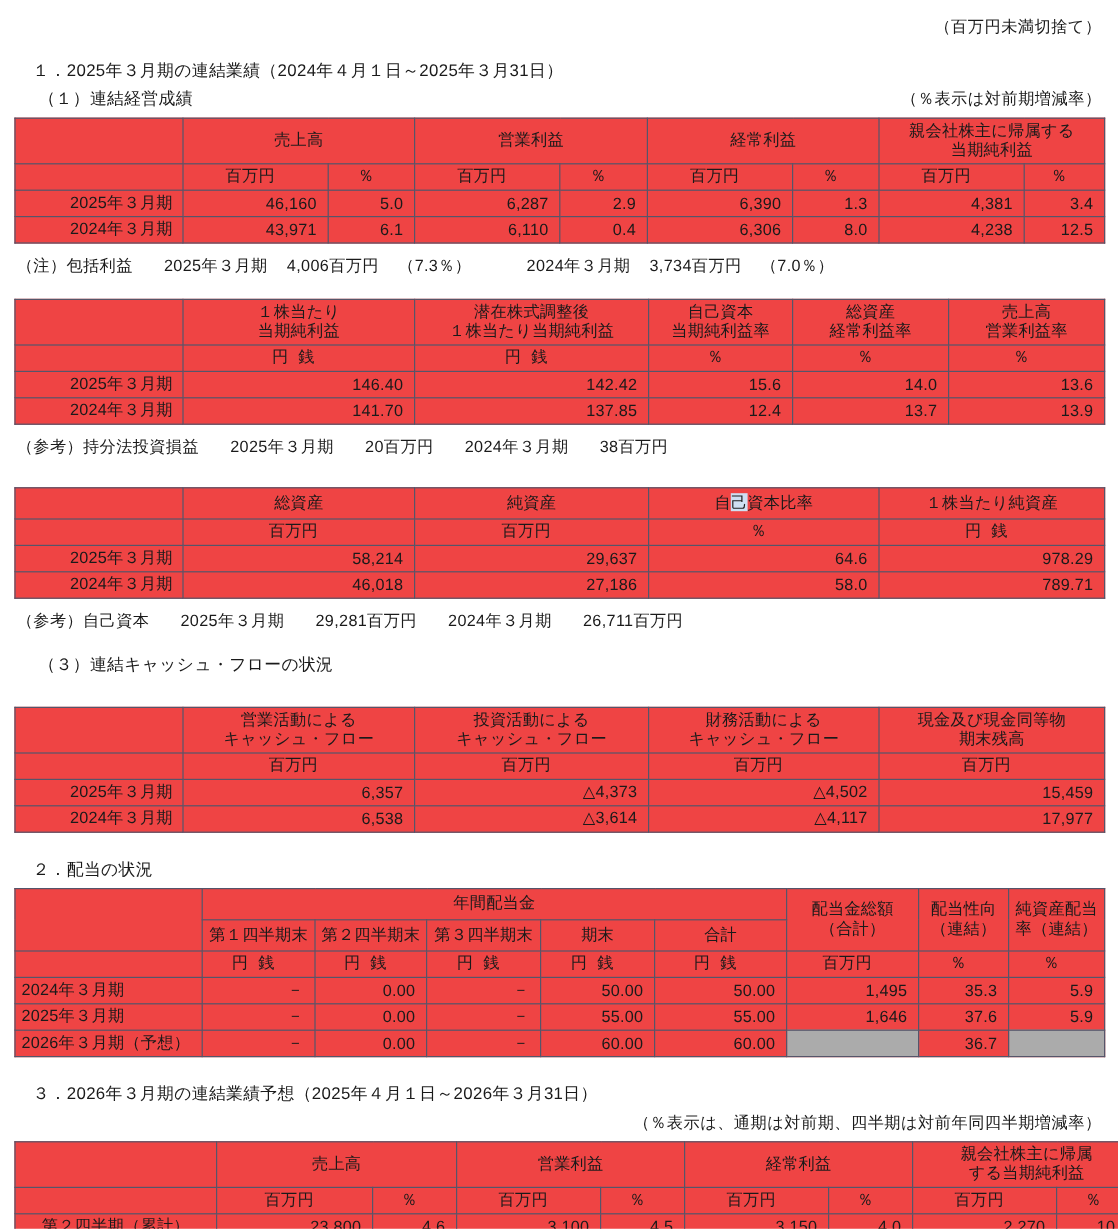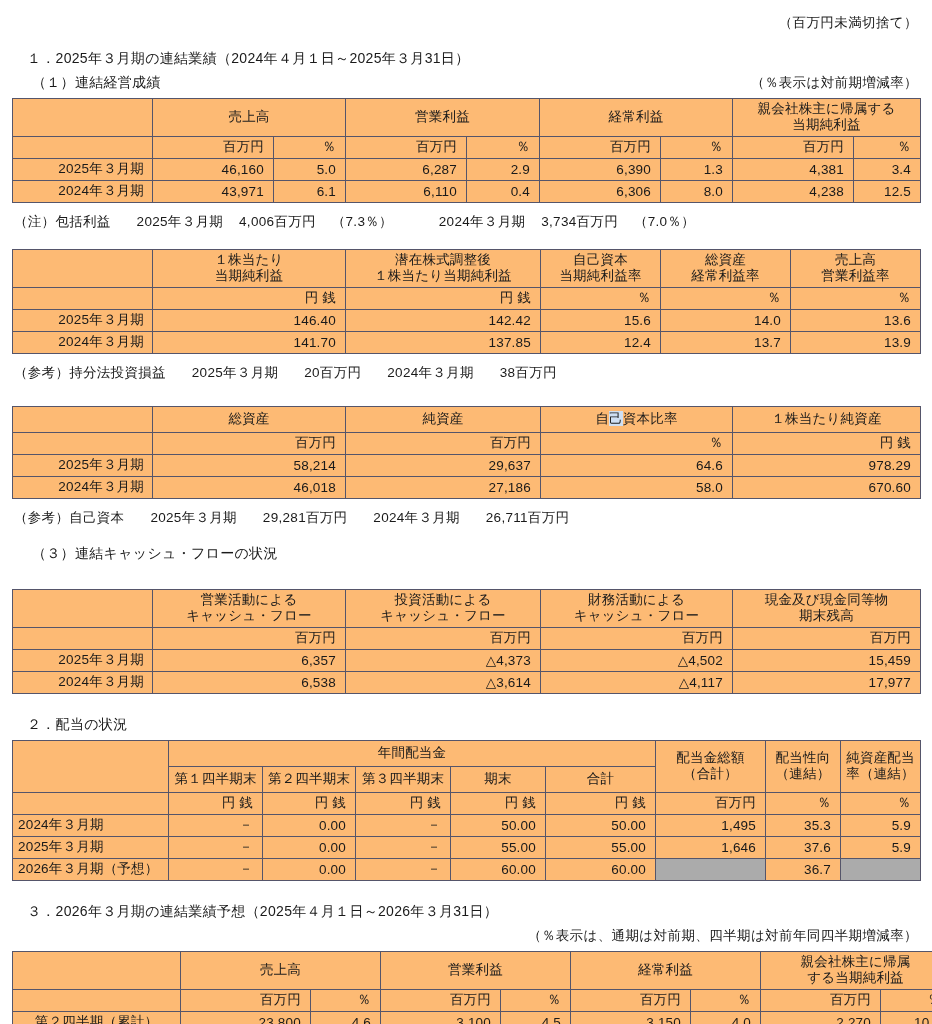--- a/index.html
+++ b/index.html
@@ -54,21 +54,21 @@
   .note-line .gap3 { display:inline-block; width: 16px; }
 
   .row-flex { display: flex; align-items: flex-start; justify-content: space-between; }
 
   
   table.fin {
     border-collapse: collapse;
     table-layout: fixed;
     margin-left: 12px;
     border: 1.6px solid #3a3a4a;
-    background: #fdba74;
+    background: #ef4444;
     padding-left: 45px;
   }
   table.fin td, table.fin th {
     border: 1px solid #55556a;
     font-weight: normal;
     font-size: 13.5px;
     padding: 0;
     height: 21px;
     letter-spacing: 0.2px;
     white-space: nowrap;
@@ -78,22 +78,23 @@
     text-align: center;
     line-height: 1.22;
     font-size: 13.5px;
     padding: 2px 1px;
   }
   td.num, th.num {
     text-align: right;
     padding-right: 9px !important;
   }
   td.unit, th.unit {
-    text-align: right;
+    text-align: center;
     padding-right: 9px !important;
+    font-family: Liberation Mono, monospace;
   }
   td.ylabel {
     text-align: right;
     padding-right: 8px !important;
     letter-spacing: 0.2px;
   }
   td.ylabel-left {
     text-align: left;
     padding-left: 5px !important;
   }
@@ -279,21 +280,21 @@
       <td class="num">58,214</td>
       <td class="num">29,637</td>
       <td class="num">64.6</td>
       <td class="num">978.29</td>
     </tr>
     <tr>
       <td class="ylabel">2024年３月期</td>
       <td class="num">46,018</td>
       <td class="num">27,186</td>
       <td class="num">58.0</td>
-      <td class="num">670.60</td>
+      <td class="num">789.71</td>
     </tr>
   </tbody>
     </table>
 
   <div class="sp10"></div>
 
   <div class="note-line">
     <span>（参考）自己資本</span><span class="gap"></span><span>2025年３月期</span><span class="gap"></span><span>29,281百万円</span><span class="gap"></span><span>2024年３月期</span><span class="gap"></span><span>26,711百万円</span>
   </div>
 

